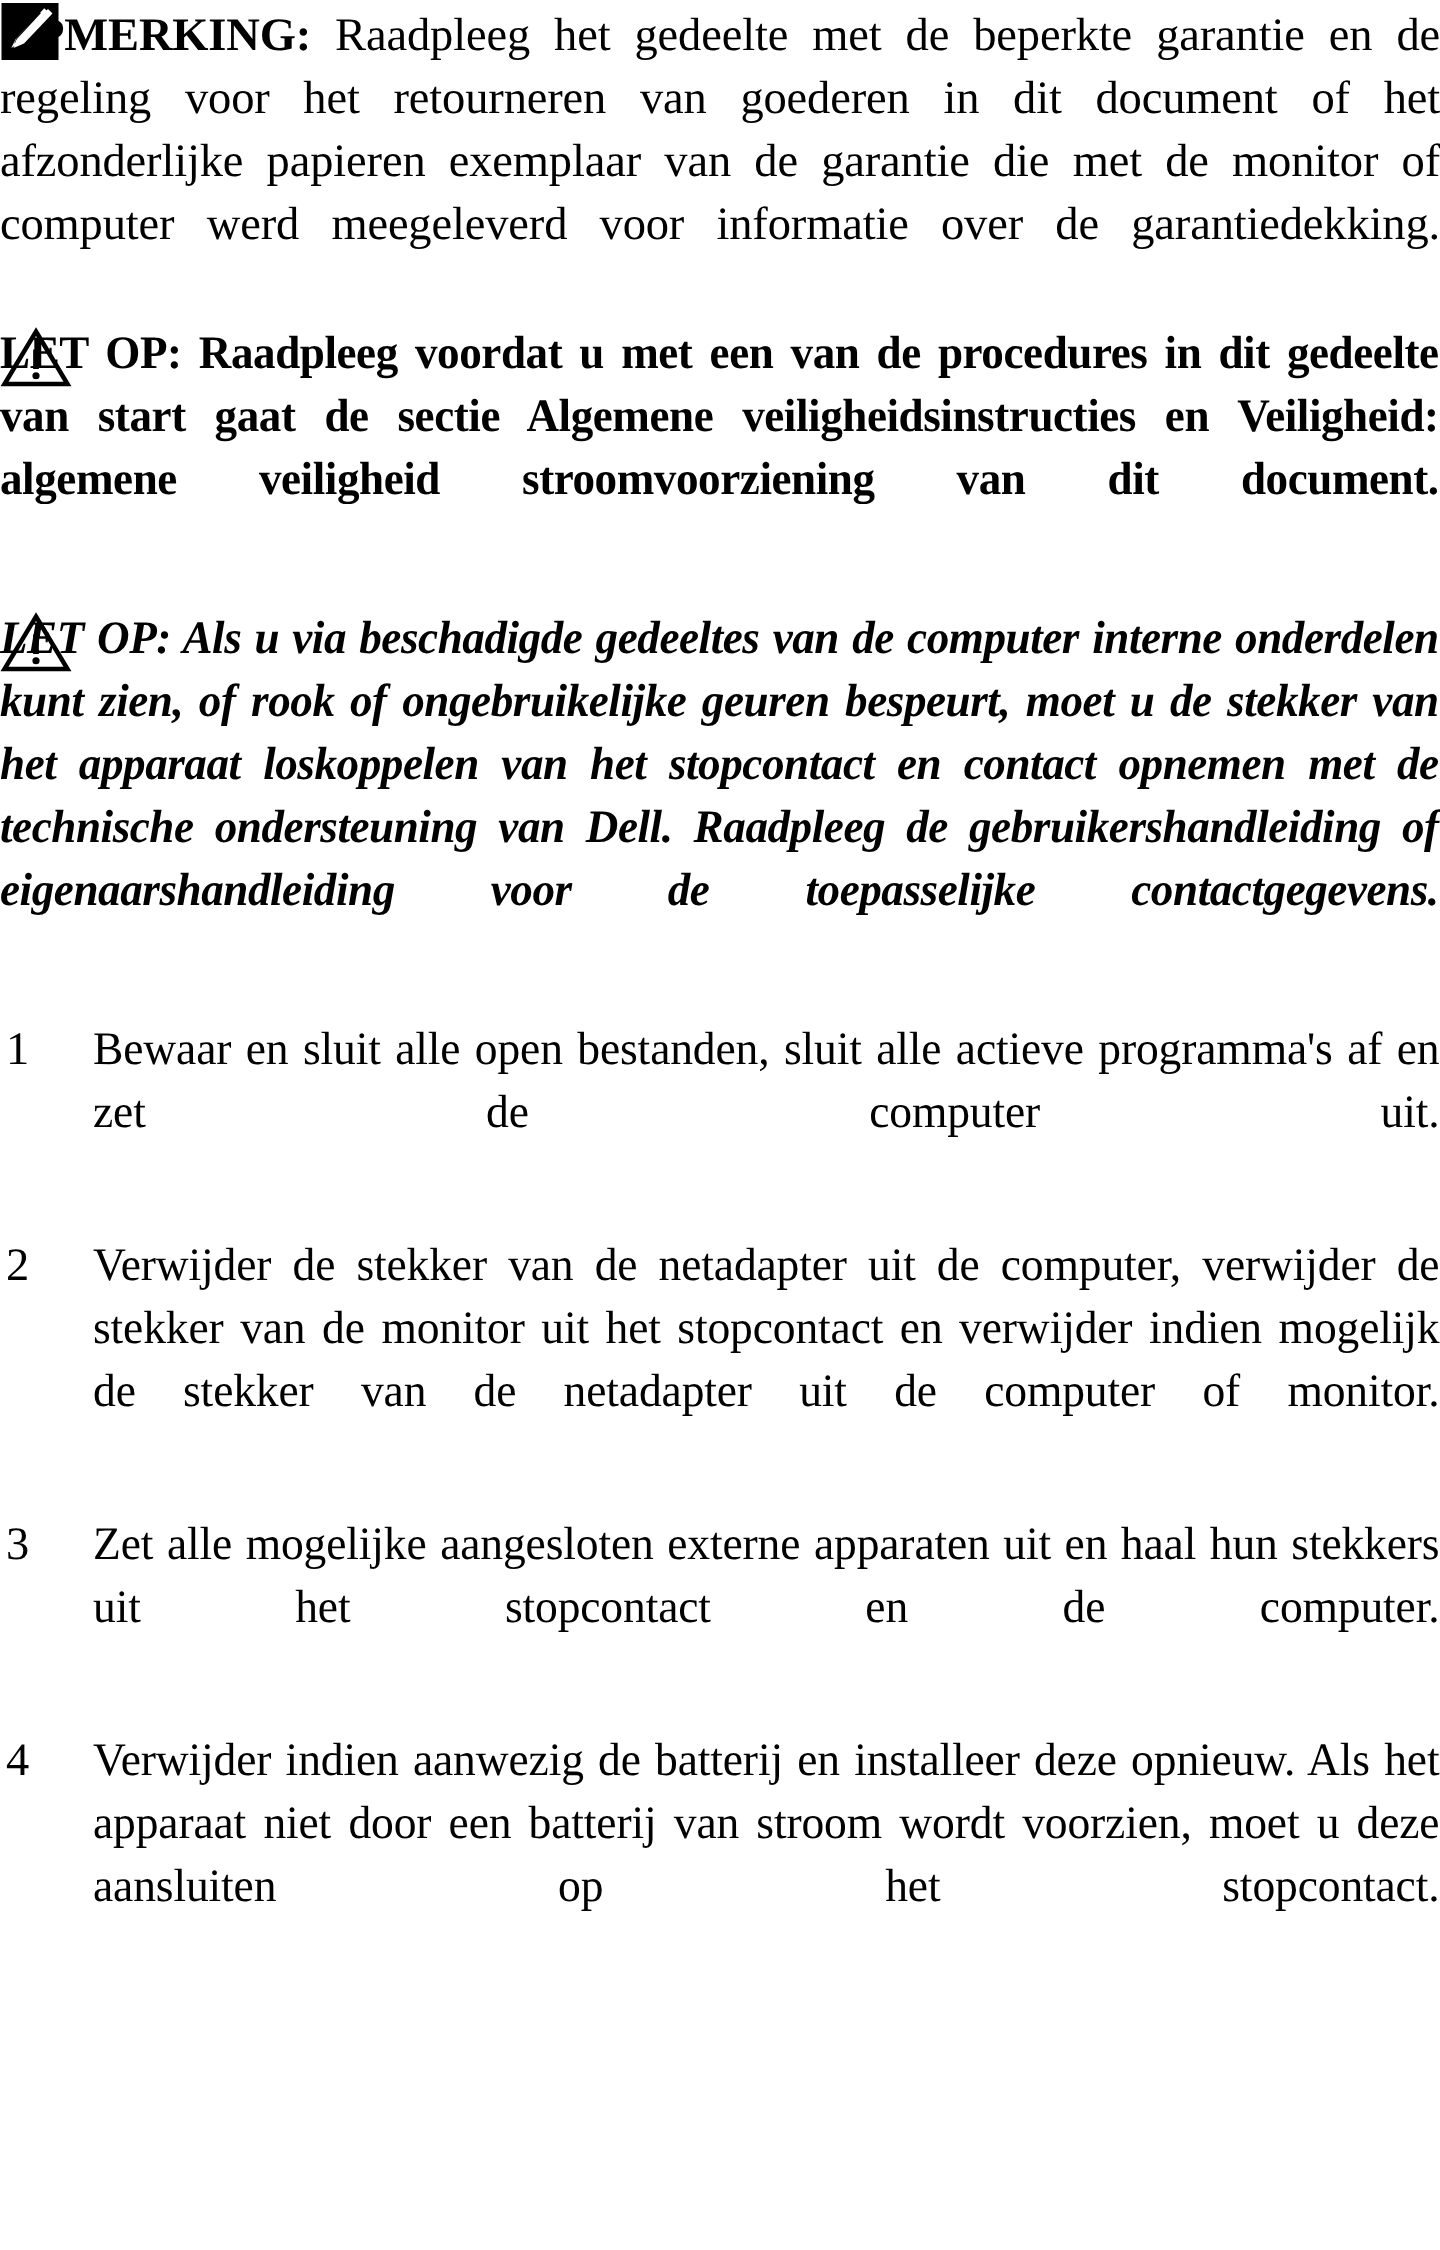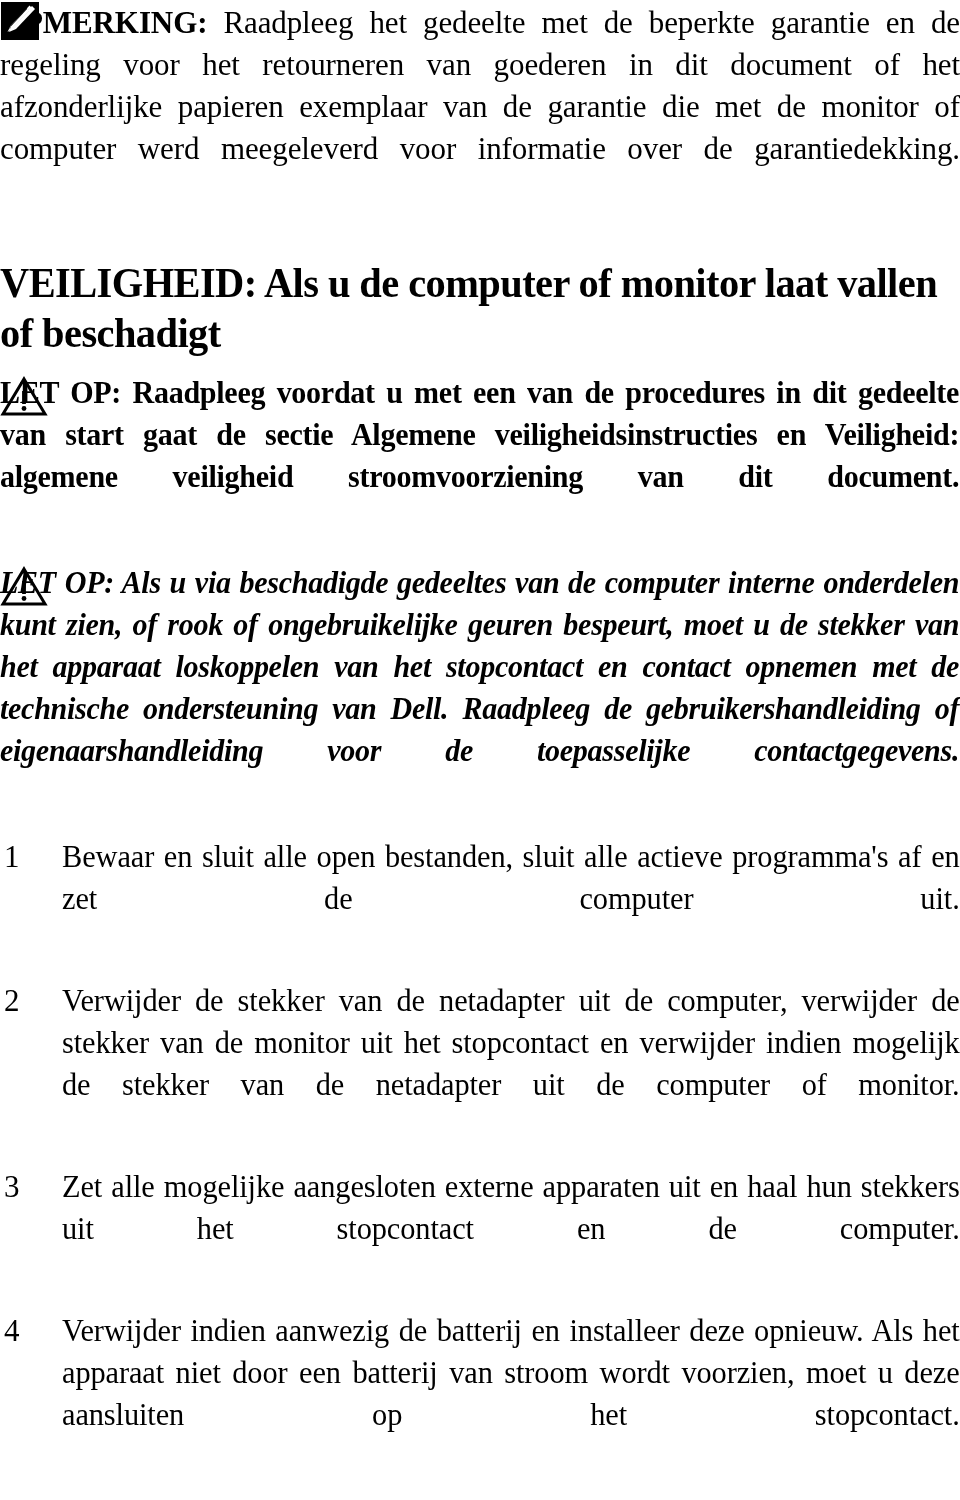--- a/index.html
+++ b/index.html
@@ -145,23 +145,20 @@
         <path d="M27 5 L30 8 L12 27 L8 30 L10 25 Z" fill="#000000"></path>
         <path d="M29.5 4.5 L32.5 7.5 L13 27.5 L7.5 31 L10.5 25 Z" fill="#ffffff"></path>
         <path d="M26.5 7 L29 9.5 L12.5 26 L9.5 28 L11 24.5 Z" fill="#000000"></path>
         <path d="M27.5 7.5 L29.5 9.5 L12.6 26.8 L9.8 28.3 L11.3 25 Z" fill="#ffffff"></path>
         <path d="M10.3 27.2 L11.6 25 L12.9 26.3 Z" fill="#ffffff"></path>
       </svg>
     </span>
     <p class="note-text"><span class="lead">OPMERKING:</span><span> Raadpleeg het gedeelte met de beperkte garantie en de regeling voor het retourneren van goederen in dit document of het afzonderlijke papieren exemplaar van de garantie die met de monitor of computer werd meegeleverd voor informatie over de garantiedekking.</span></p>
   </div>
 
-  <div class="heading-wrap">
-    <h1 class="section-heading">VEILIGHEID: Als u de computer of monitor laat vallen of beschadigt</h1>
-  </div>
 
   <div class="callout caution-block caution-block-1">
     <span class="icon-slot">
       <svg width="48" height="42" viewBox="0 0 48 42" xmlns="http://www.w3.org/2000/svg">
         <path d="M24 3 L45 38 L3 38 Z" fill="none" stroke="#000000" stroke-width="3" stroke-linejoin="miter"></path>
         <rect x="22.1" y="15" width="3.8" height="13" fill="#000000"></rect>
         <circle cx="24" cy="32.5" r="2.4" fill="#000000"></circle>
       </svg>
     </span>
     <p class="caution-text">LET OP: Raadpleeg voordat u met een van de procedures in dit gedeelte van start gaat de sectie Algemene veiligheidsinstructies en Veiligheid: algemene veiligheid stroomvoorziening van dit document.</p>

